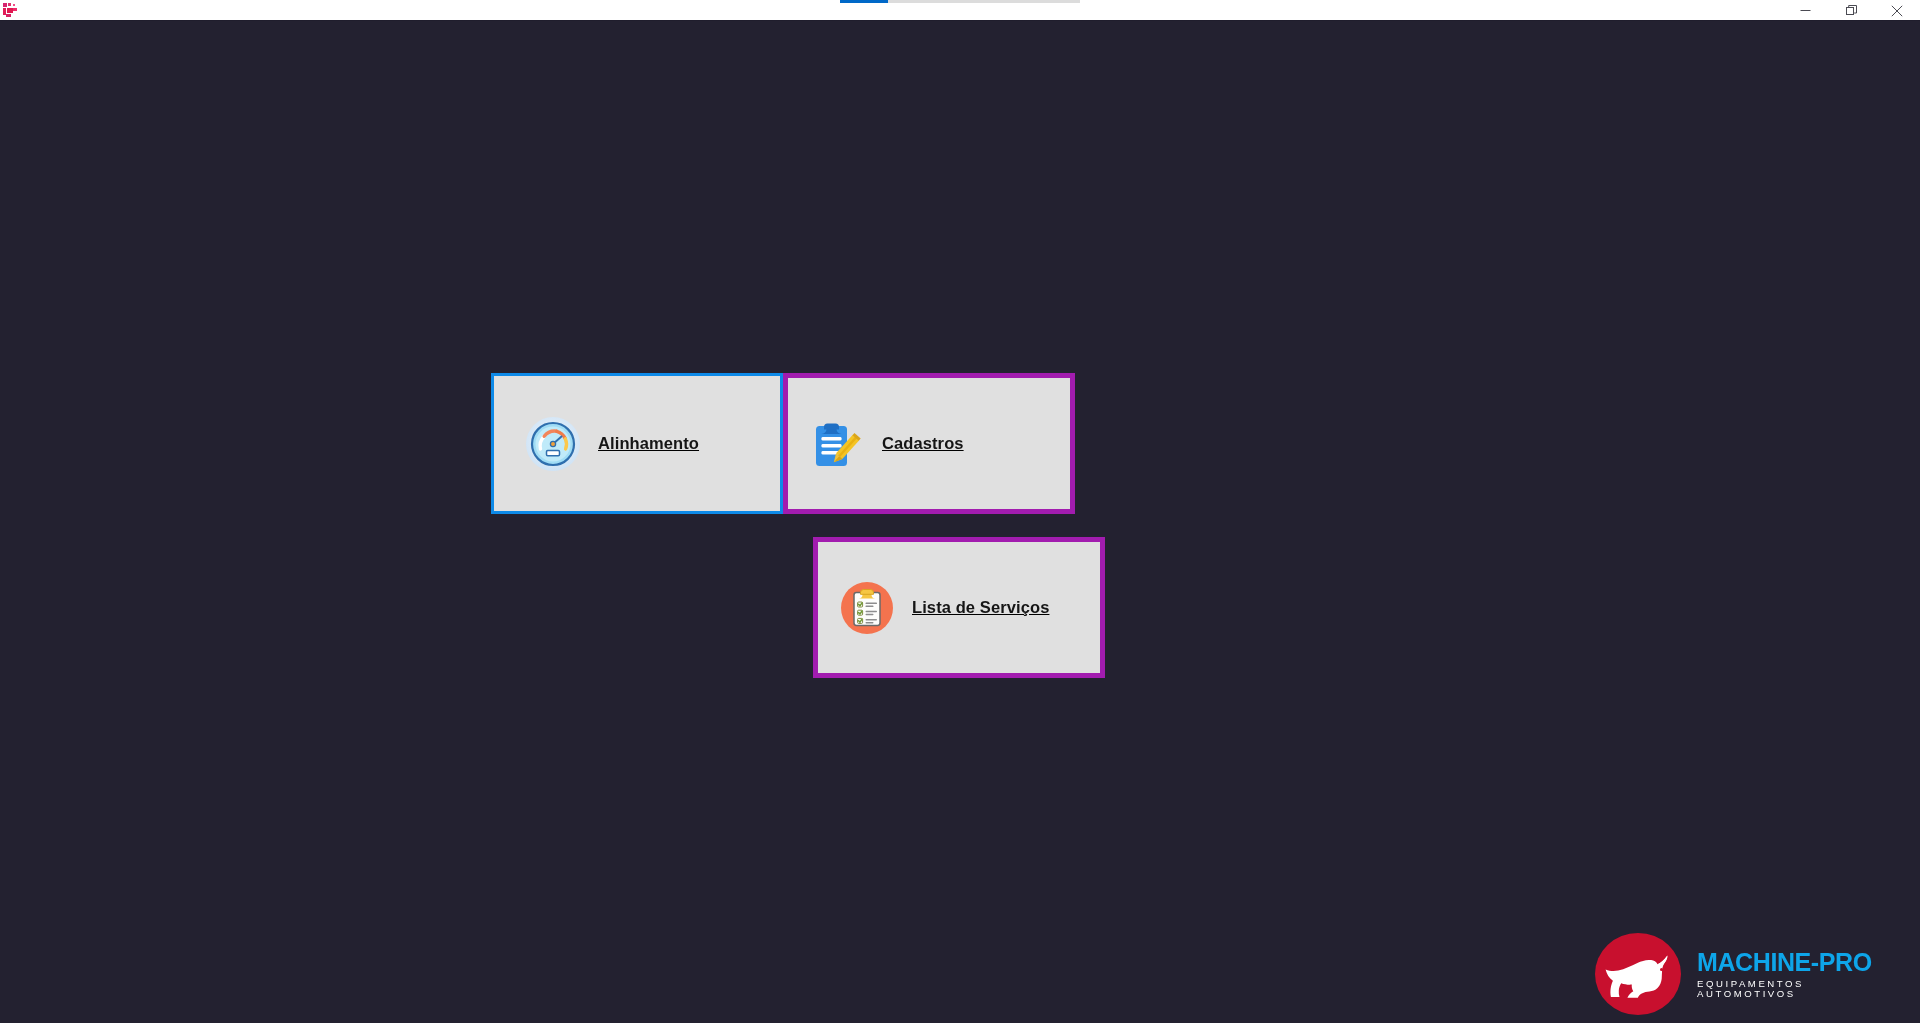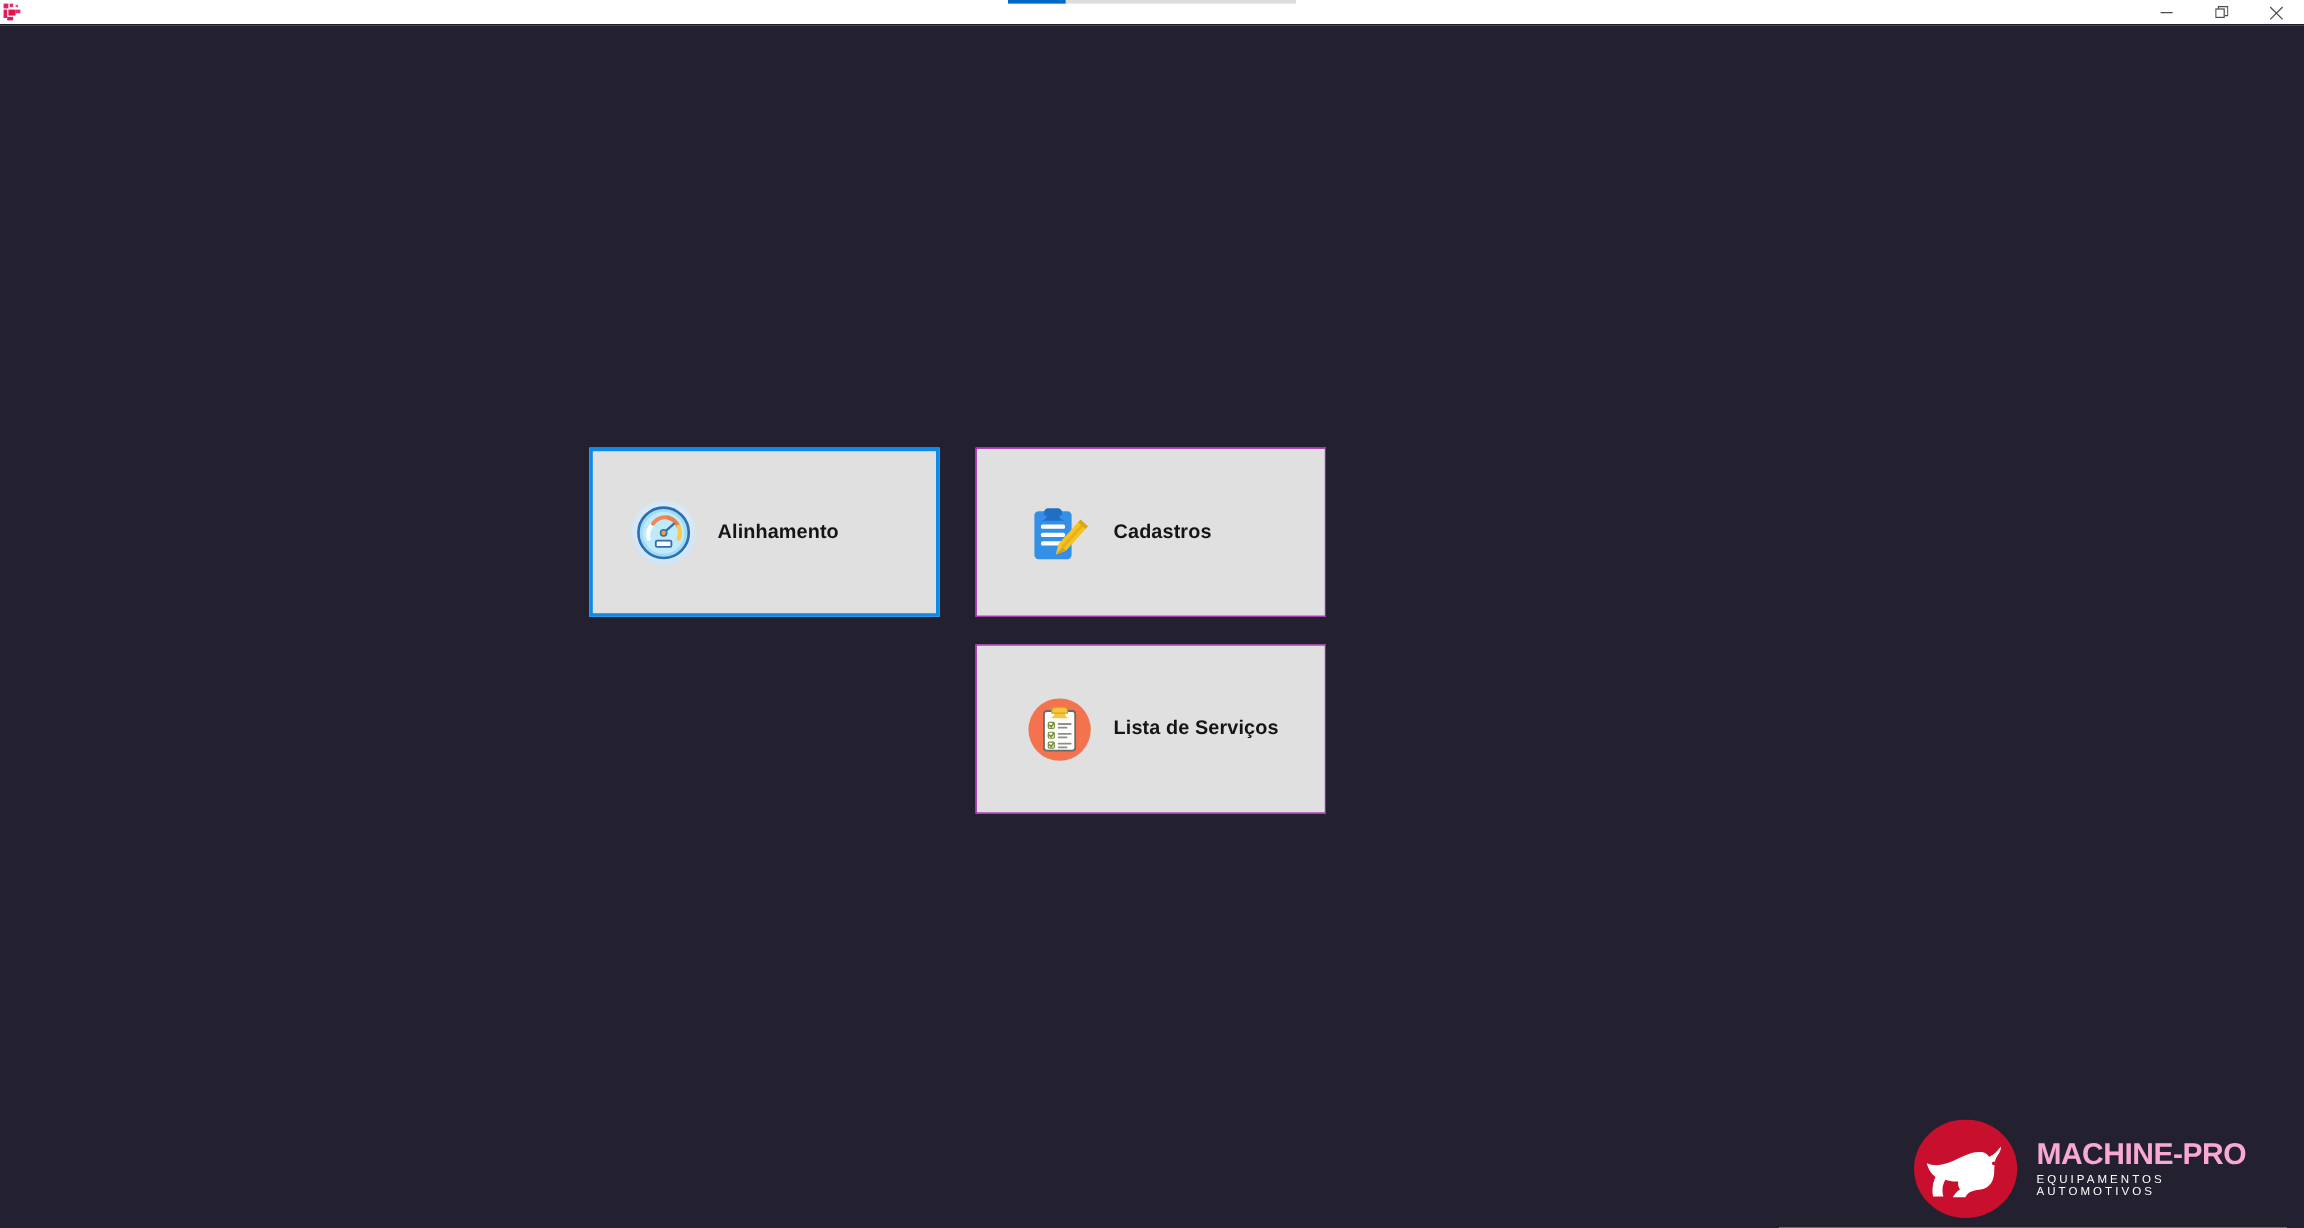--- a/index.html
+++ b/index.html
@@ -78,33 +78,33 @@
 
   .menu-grid {
     position: absolute;
     left: 491px;
     top: 352px;
     width: 935px;
   }
 
   .menu-row {
     display: flex;
-    gap: 30px;
     margin-bottom: 23px;
+    text-decoration: underline;
   }
   .menu-row.second { padding-left: 322px; text-align: right; }
 
   .card {
     width: 292px;
     height: 141px;
     background: #e0e0e0;
-    border: 1px solid #a21caf;
+    border: 5px solid #a21caf;
     display: flex;
     align-items: center;
-    padding-left: 41px;
+    padding-left: 21px;
     cursor: default;
     position: relative;
   }
   .card.selected {
     border: 3px solid #0e8ae8;
     padding-left: 31px;
   }
 
   .card-icon {
     width: 56px;
@@ -137,21 +137,21 @@
   .brand-mark svg { display: block; }
   .brand-text {
     margin-left: 16px;
     display: flex;
     flex-direction: column;
     justify-content: center;
   }
   .brand-name {
     font-size: 25px;
     font-weight: bold;
-    color: #f9a8d4;
+    color: #0ea5e9;
     letter-spacing: -0.4px;
     line-height: 1;
   }
   .brand-tagline {
     font-size: 9.6px;
     color: #ffffff;
     letter-spacing: 2.55px;
     line-height: 1;
     margin-top: 4px;
   }

